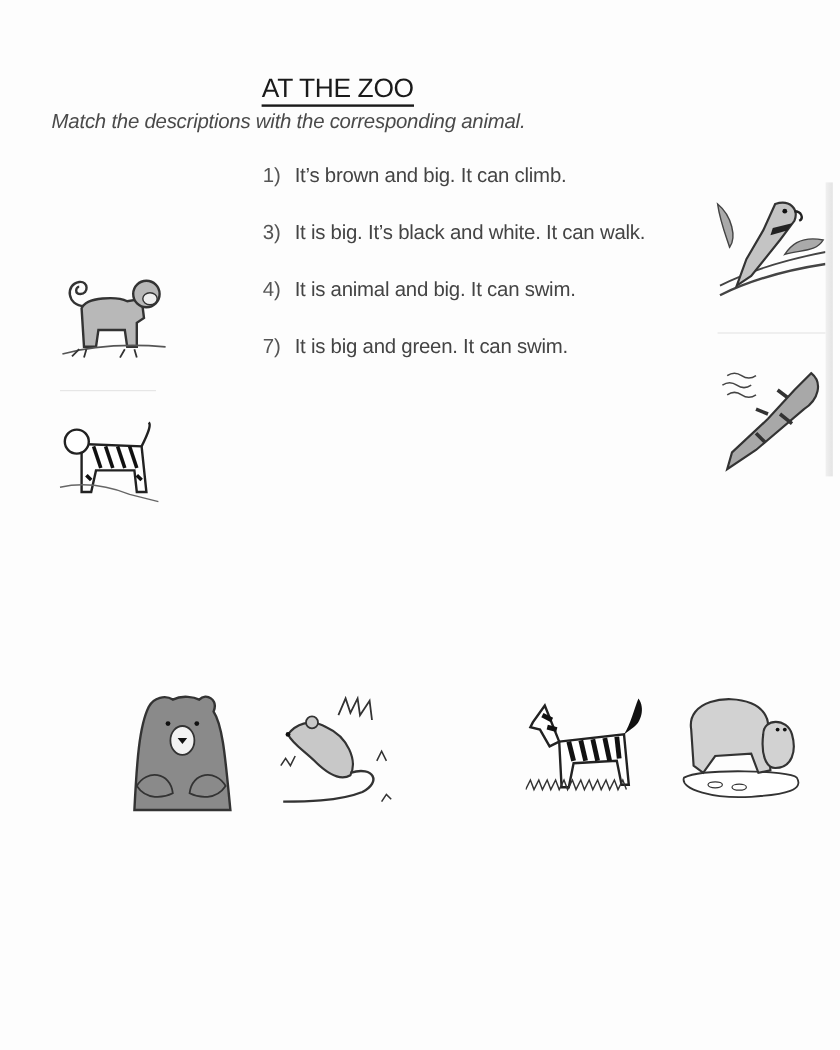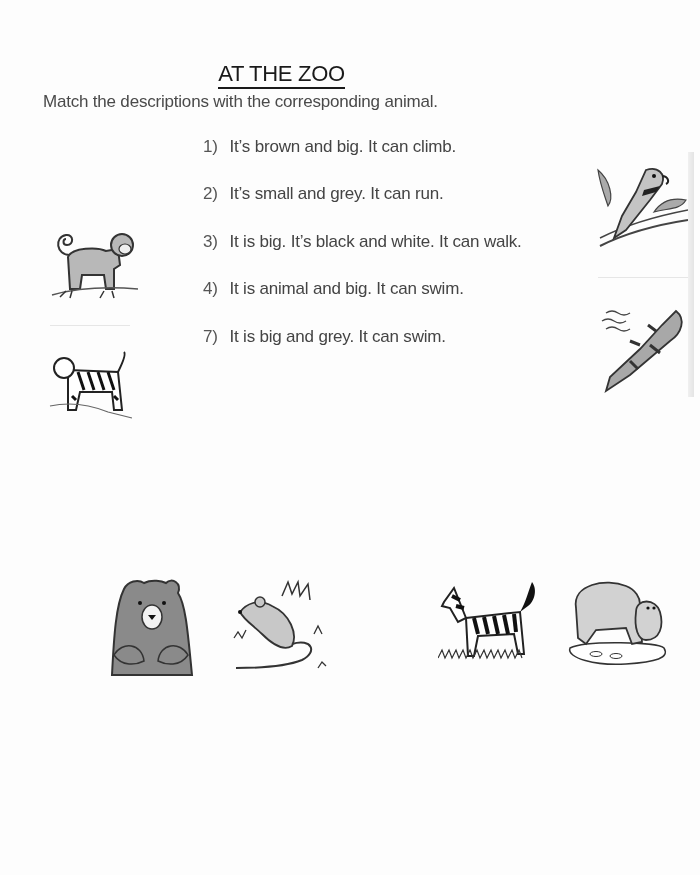--- a/index.html
+++ b/index.html
@@ -4,44 +4,43 @@
   <style>
     * { box-sizing: border-box; margin: 0; padding: 0; }
     html, body { width: 700px; height: 875px; background: #fdfdfd; overflow: hidden; }
     body { position: relative; font-family: "Liberation Sans", "DejaVu Sans", sans-serif; color: #3a3a3a; }
     .title {
       position: absolute; left: 0; top: 44px; width: 563px; text-align: center;
       font-size: 22px; color: #1a1a1a; letter-spacing: -0.3px; margin-top: 17px;
     }
     .title span { border-bottom: 2px solid #1a1a1a; padding-bottom: 1px; }
     .instructions {
-      position: absolute; left: 43px; top: 92px; font-size: 17px; color: #4a4a4a; letter-spacing: -0.2px;
+      position: absolute; left: 43px; top: 92px; font-size: 17px; color: #4a4a4a; letter-spacing: -0.2px; font-style: italic;
     }
     .desc-list { position: absolute; left: 203px; top: 137px; }
     .desc {
-      height: 47.4px; font-size: 17px; color: #444; letter-spacing: -0.2px; white-space: nowrap;
+      height: 47.4px; font-size: 17px; color: #444; letter-spacing: -0.2px; white-space: nowrap; margin-left: 16px;
     }
     .desc .num { display: inline-block; width: 22px; color: #555; }
     .pic { position: absolute; }
     .pic svg { display: block; }
     .divider { position: absolute; height: 1px; background: #e6e6e6; }
     .edge { position: absolute; left: 688px; top: 152px; width: 6px; height: 245px; background: linear-gradient(to right, #f0f0f0, #e4e4e4); }
   </style>
 </head>
 <body>
 
 <div class="title"><span>AT THE ZOO</span></div>
 <div class="instructions">Match the descriptions with the corresponding animal.</div>
 
 <div class="desc-list">
   <div class="desc"><span class="num">1)</span> <span>It’s brown and big. It can climb.</span></div>
-  <div class="desc"><span class="num">2)</span> <span>It’s small and grey. It can run.</span></div>
   <div class="desc"><span class="num">3)</span> <span>It is big. It’s black and white. It can walk.</span></div>
   <div class="desc"><span class="num">4)</span> <span>It is animal and big. It can swim.</span></div>
-  <div class="desc"><span class="num">7)</span> <span>It is big and grey. It can swim.</span></div>
+  <div class="desc"><span class="num">7)</span> <span>It is big and green. It can swim.</span></div>
 </div>
 
 <div class="pic" style="left:48px;top:225px;">
   <svg width="92" height="78" viewBox="0 0 92 78">
     <path d="M22 30 C8 30 6 12 18 10 C26 9 26 20 19 20 C14 20 15 14 18 14" fill="none" stroke="#333" stroke-width="2"></path>
     <path d="M20 32 C24 22 50 22 58 26 L70 24 L72 40 L66 44 L66 64 L58 64 L56 50 L34 50 L32 64 L22 64 Z" fill="#b8b8b8" stroke="#333" stroke-width="2"></path>
     <circle cx="74" cy="20" r="11" fill="#b8b8b8" stroke="#333" stroke-width="2"></circle>
     <ellipse cx="77" cy="24" rx="6" ry="5" fill="#eee" stroke="#333" stroke-width="1.2"></ellipse>
     <path d="M4 70 Q40 60 90 64" fill="none" stroke="#555" stroke-width="1.5"></path>
     <path d="M18 66 l-6 6 M24 66 l-2 7 M56 66 l-4 7 M64 66 l2 7" stroke="#333" stroke-width="1.5"></path>

